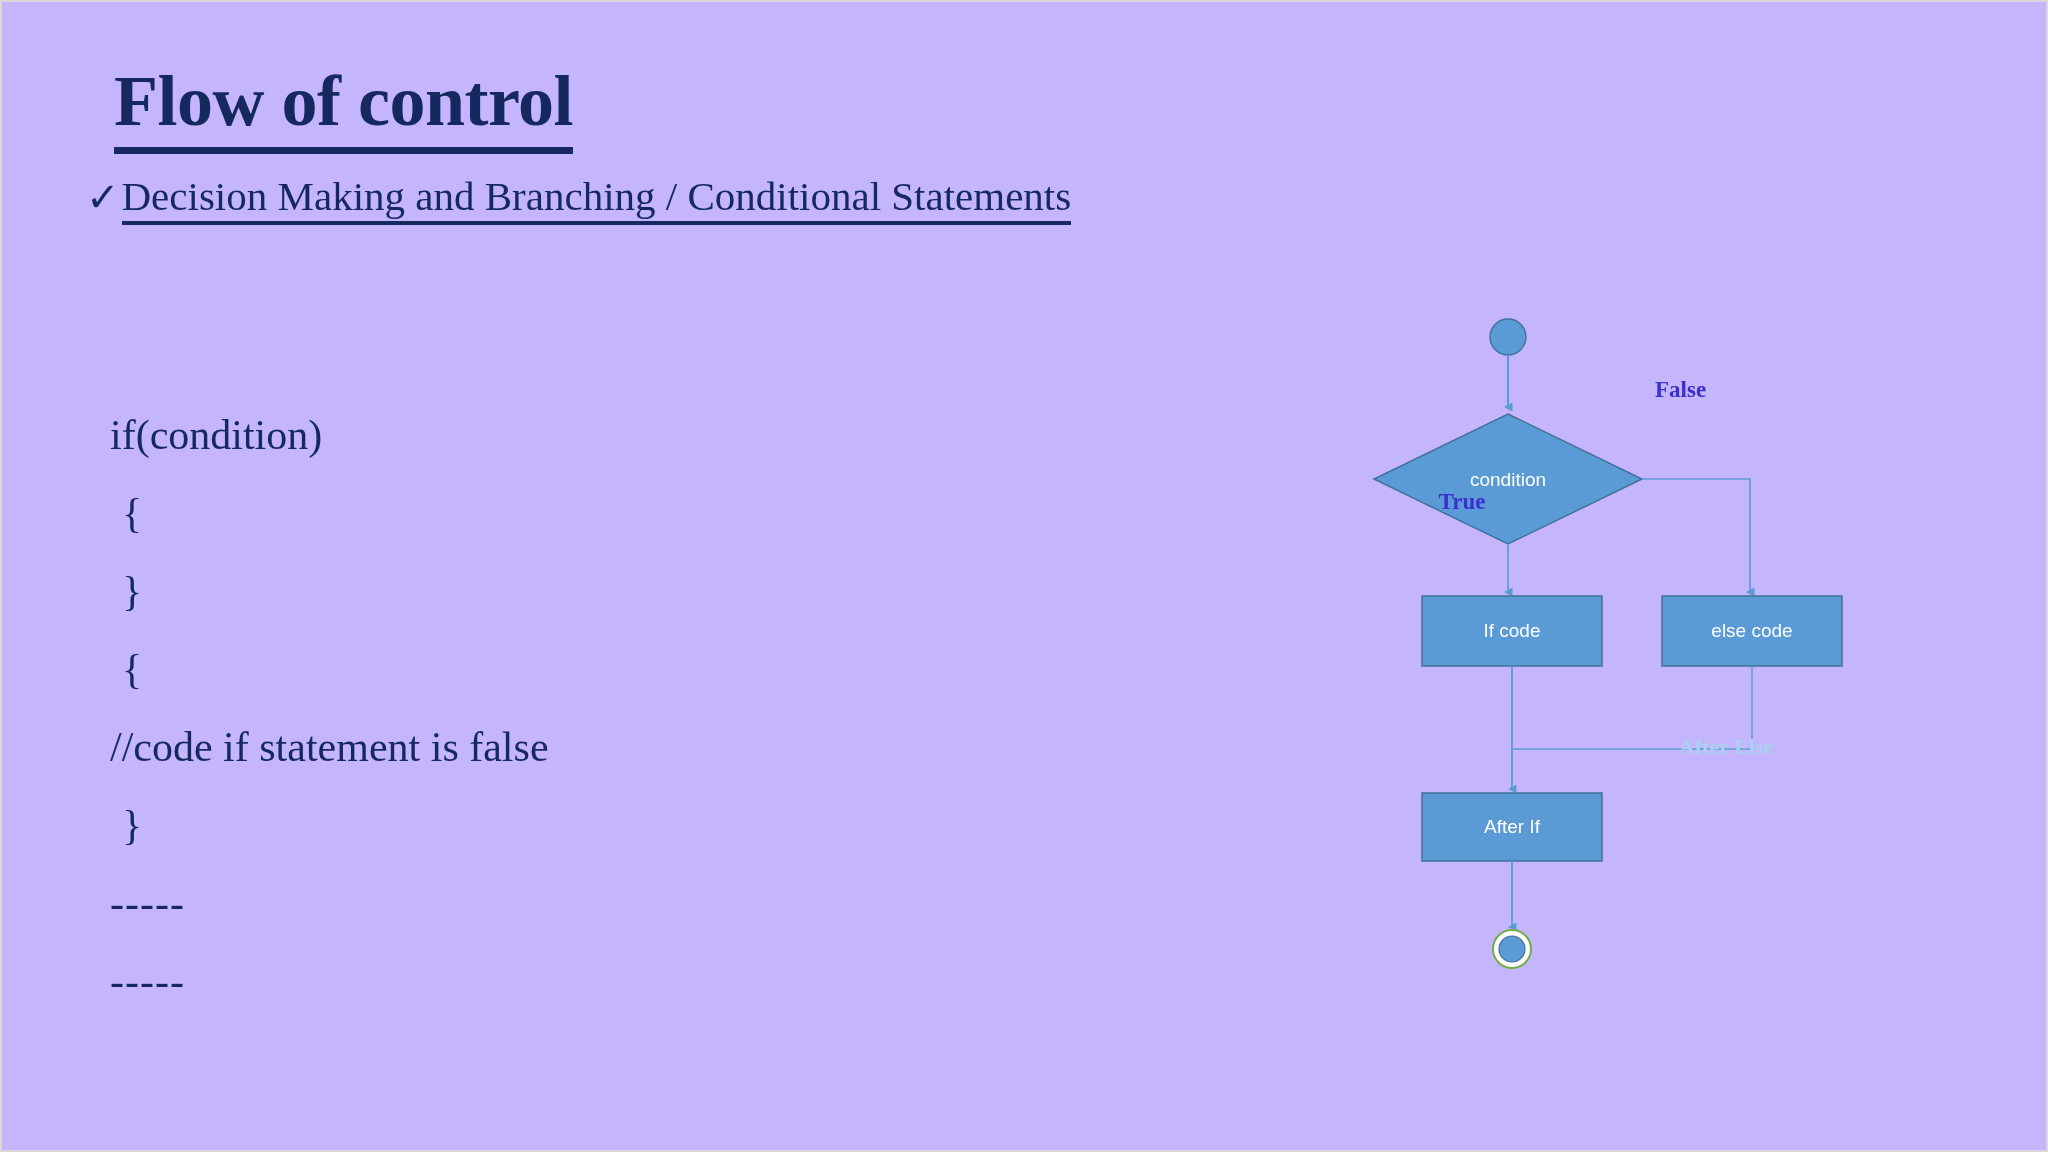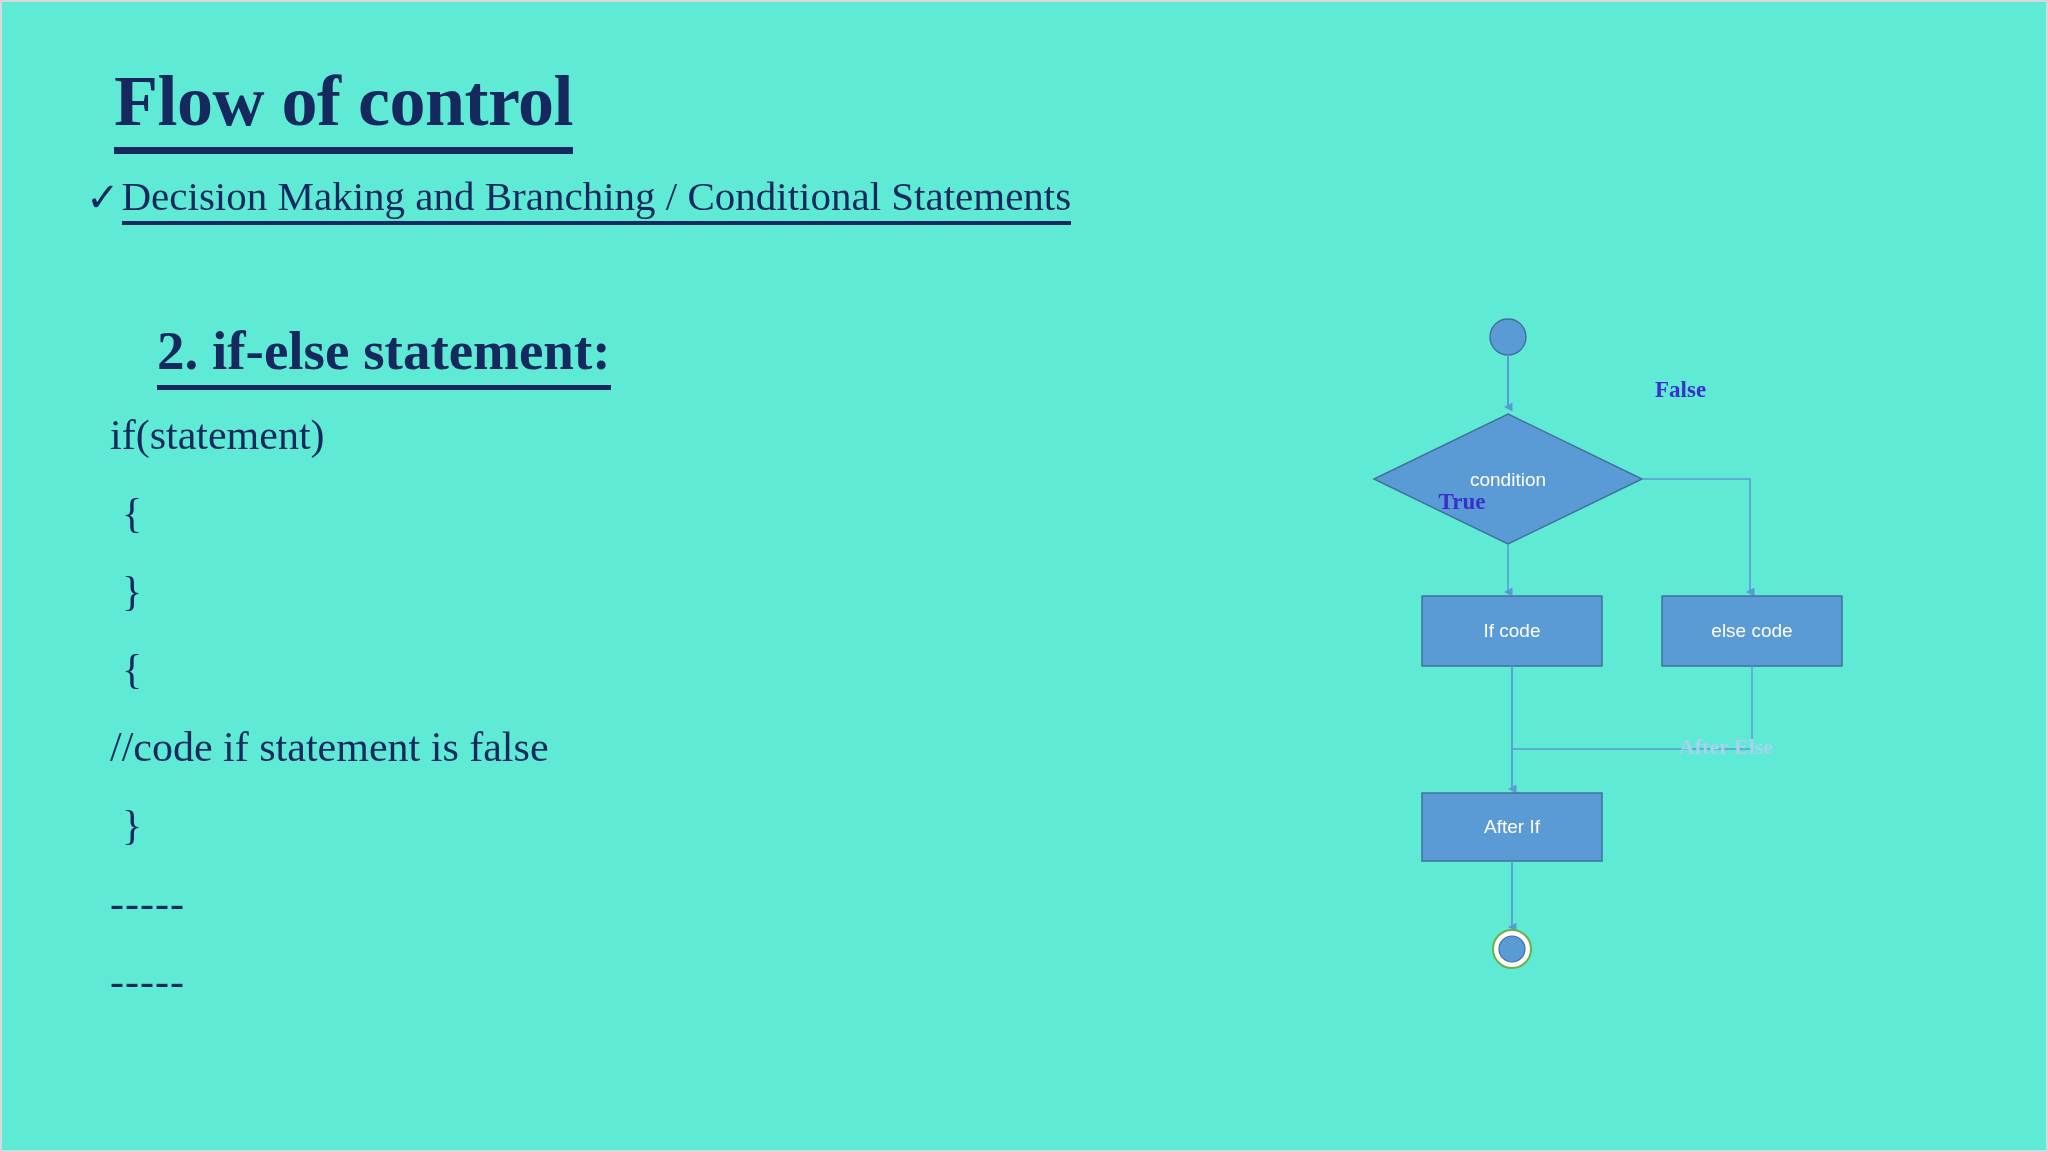--- a/index.html
+++ b/index.html
@@ -8,21 +8,21 @@
     padding: 0;
     background: #ffffff;
   }
   body {
     font-family: "Liberation Serif", "DejaVu Serif", serif;
   }
   #slide {
     position: relative;
     width: 2048px;
     height: 1152px;
-    background: #5eead4;
+    background: #c4b5fd;
     overflow: hidden;
     box-sizing: border-box;
     border: 2px solid #d9d9d9;
   }
 
   
   .title {
     position: absolute;
     left: 112px;
     top: 62px;
@@ -128,24 +128,23 @@
 
 <div id="slide">
 
   <div class="title"><span class="u">Flow of control</span></div>
 
   <div class="subtitle-row">
     <span class="check-mark">✓</span>
     <span class="subtitle-text">Decision Making and Branching / Conditional Statements</span>
   </div>
 
-  <div class="section-heading"><span class="u">2. if-else statement:</span></div>
 
   <div class="code-block">
-    <div class="code-line">if(statement)</div>
+    <div class="code-line">if(condition)</div>
     <div class="code-line indent">{</div>
     <div class="code-line indent">}</div>
     <div class="code-line indent">{</div>
     <div class="code-line">//code if statement is false</div>
     <div class="code-line indent">}</div>
     <div class="code-line dashes">-----</div>
     <div class="code-line dashes">-----</div>
   </div>
 
   <div id="flowchart">

